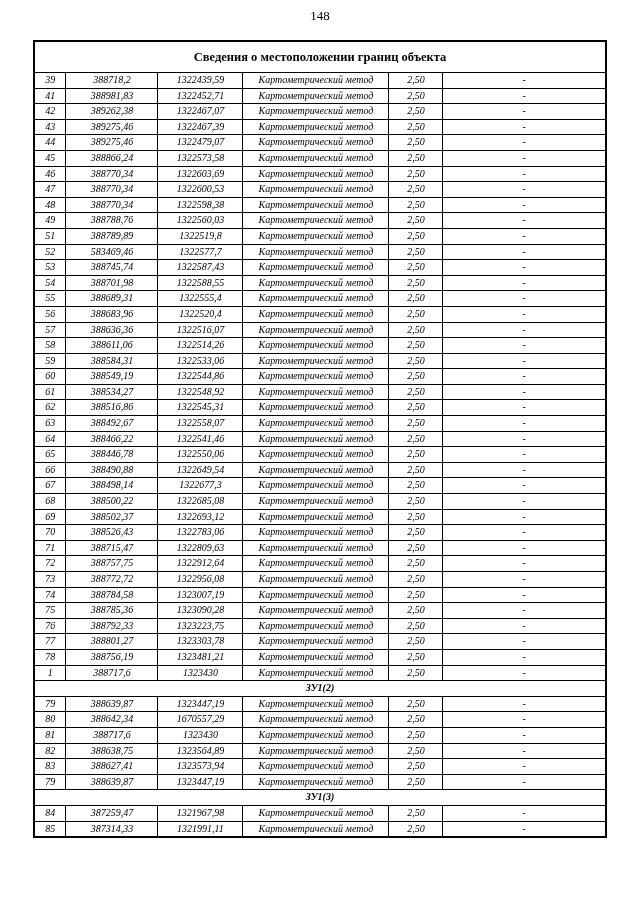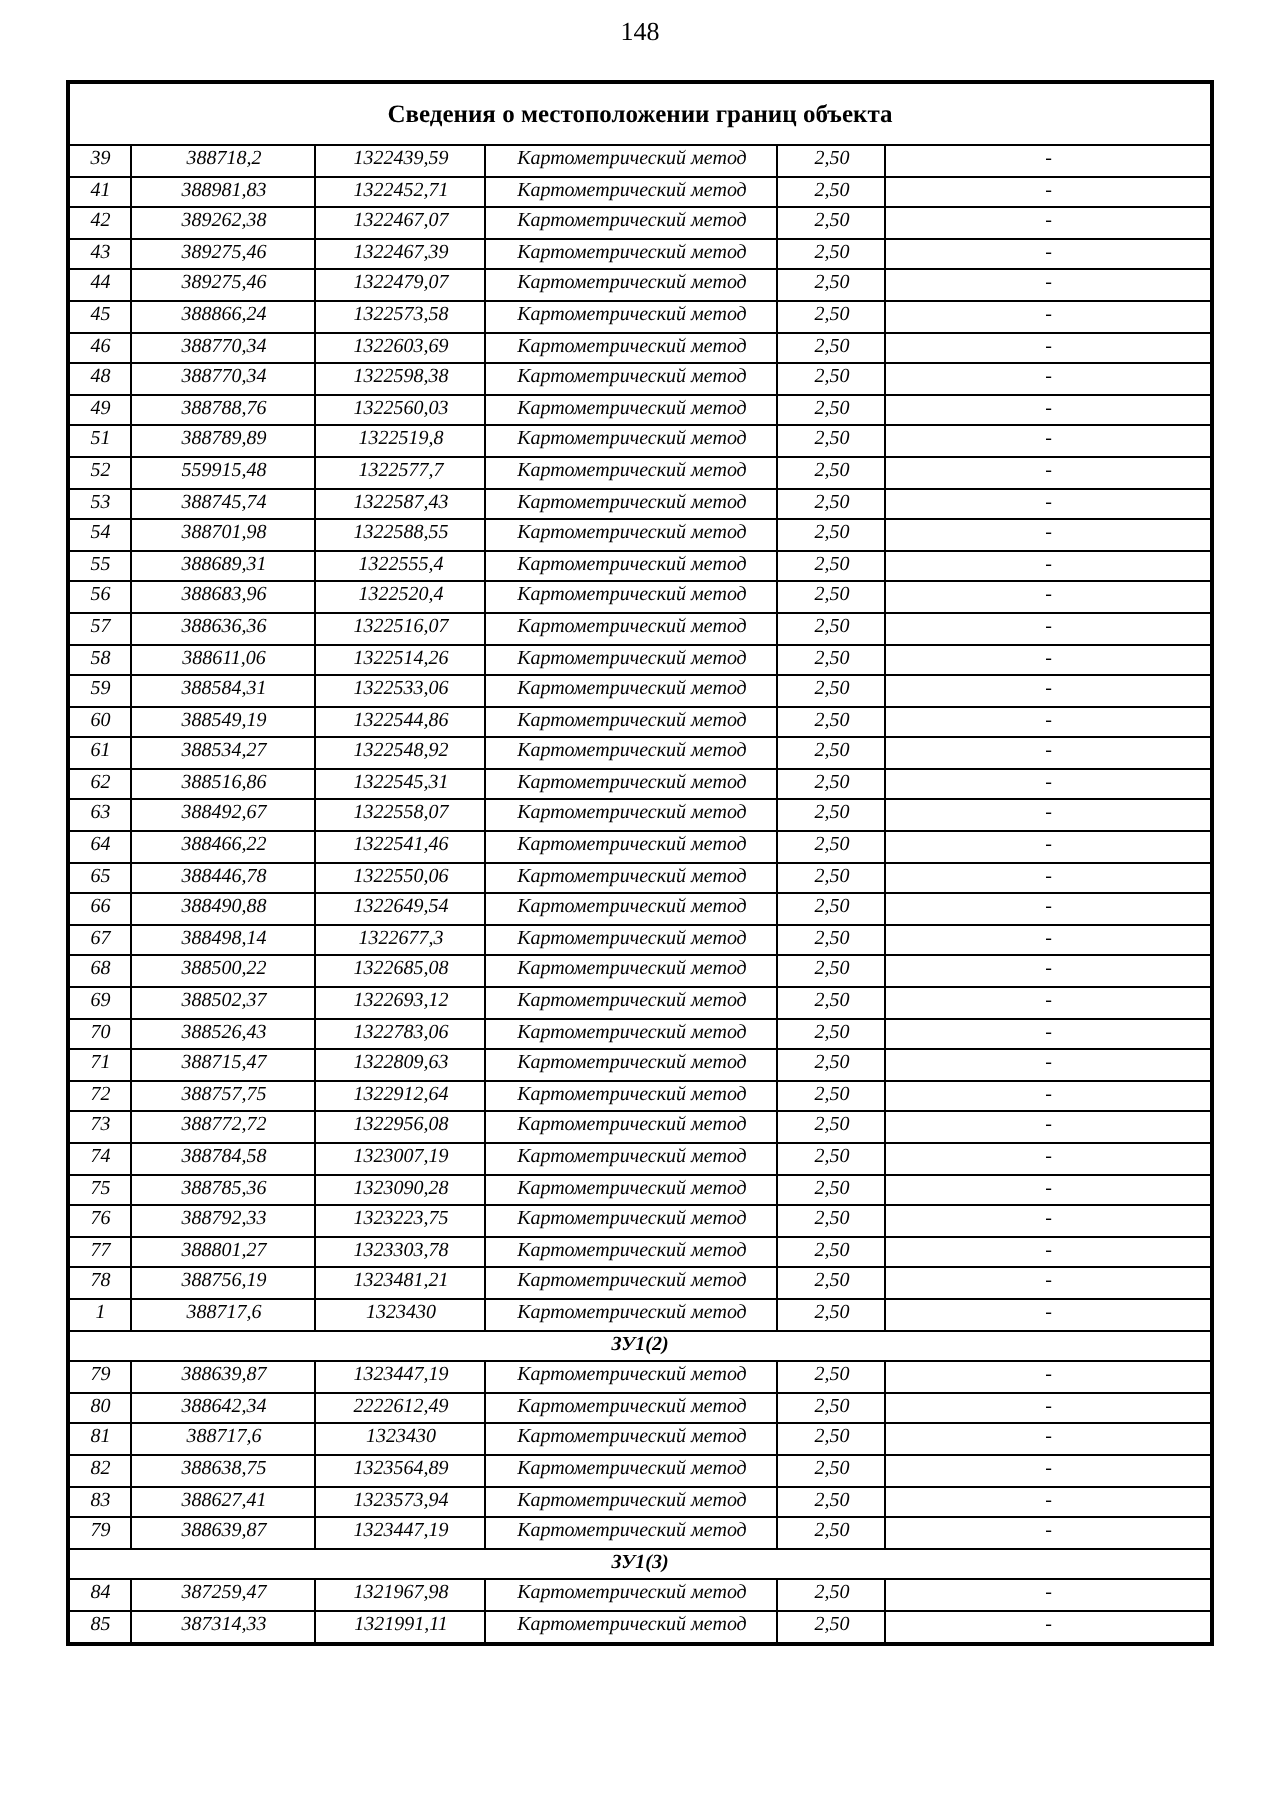--- a/index.html
+++ b/index.html
@@ -128,20 +128,28 @@
         </tr>
         <tr>
           <td>46</td>
           <td>388770,34</td>
           <td>1322603,69</td>
           <td>Картометрический метод</td>
           <td>2,50</td>
           <td>-</td>
         </tr>
         <tr>
+          <td>47</td>
+          <td>388770,34</td>
+          <td>1322600,53</td>
+          <td>Картометрический метод</td>
+          <td>2,50</td>
+          <td>-</td>
+        </tr>
+        <tr>
           <td>48</td>
           <td>388770,34</td>
           <td>1322598,38</td>
           <td>Картометрический метод</td>
           <td>2,50</td>
           <td>-</td>
         </tr>
         <tr>
           <td>49</td>
           <td>388788,76</td>
@@ -153,21 +161,21 @@
         <tr>
           <td>51</td>
           <td>388789,89</td>
           <td>1322519,8</td>
           <td>Картометрический метод</td>
           <td>2,50</td>
           <td>-</td>
         </tr>
         <tr>
           <td>52</td>
-          <td>559915,48</td>
+          <td>583469,46</td>
           <td>1322577,7</td>
           <td>Картометрический метод</td>
           <td>2,50</td>
           <td>-</td>
         </tr>
         <tr>
           <td>53</td>
           <td>388745,74</td>
           <td>1322587,43</td>
           <td>Картометрический метод</td>
@@ -389,21 +397,21 @@
           <td>79</td>
           <td>388639,87</td>
           <td>1323447,19</td>
           <td>Картометрический метод</td>
           <td>2,50</td>
           <td>-</td>
         </tr>
         <tr>
           <td>80</td>
           <td>388642,34</td>
-          <td>2222612,49</td>
+          <td>1670557,29</td>
           <td>Картометрический метод</td>
           <td>2,50</td>
           <td>-</td>
         </tr>
         <tr>
           <td>81</td>
           <td>388717,6</td>
           <td>1323430</td>
           <td>Картометрический метод</td>
           <td>2,50</td>

